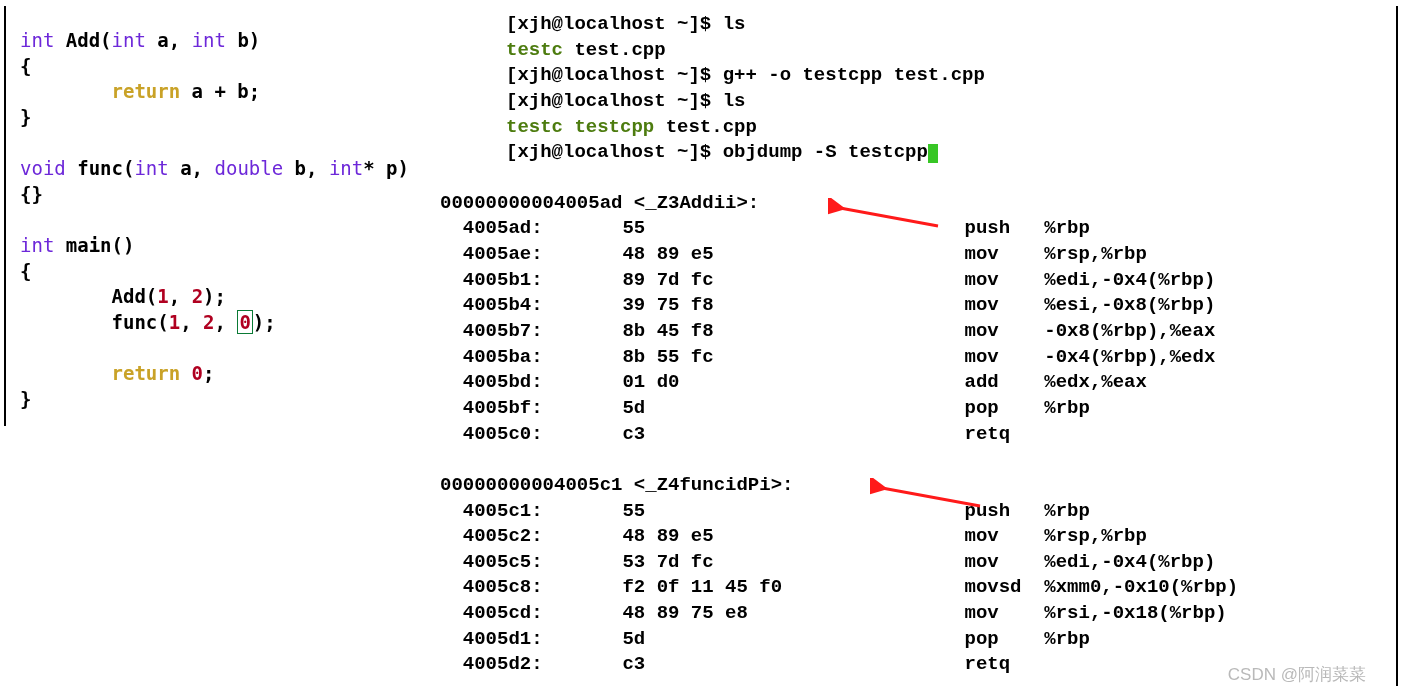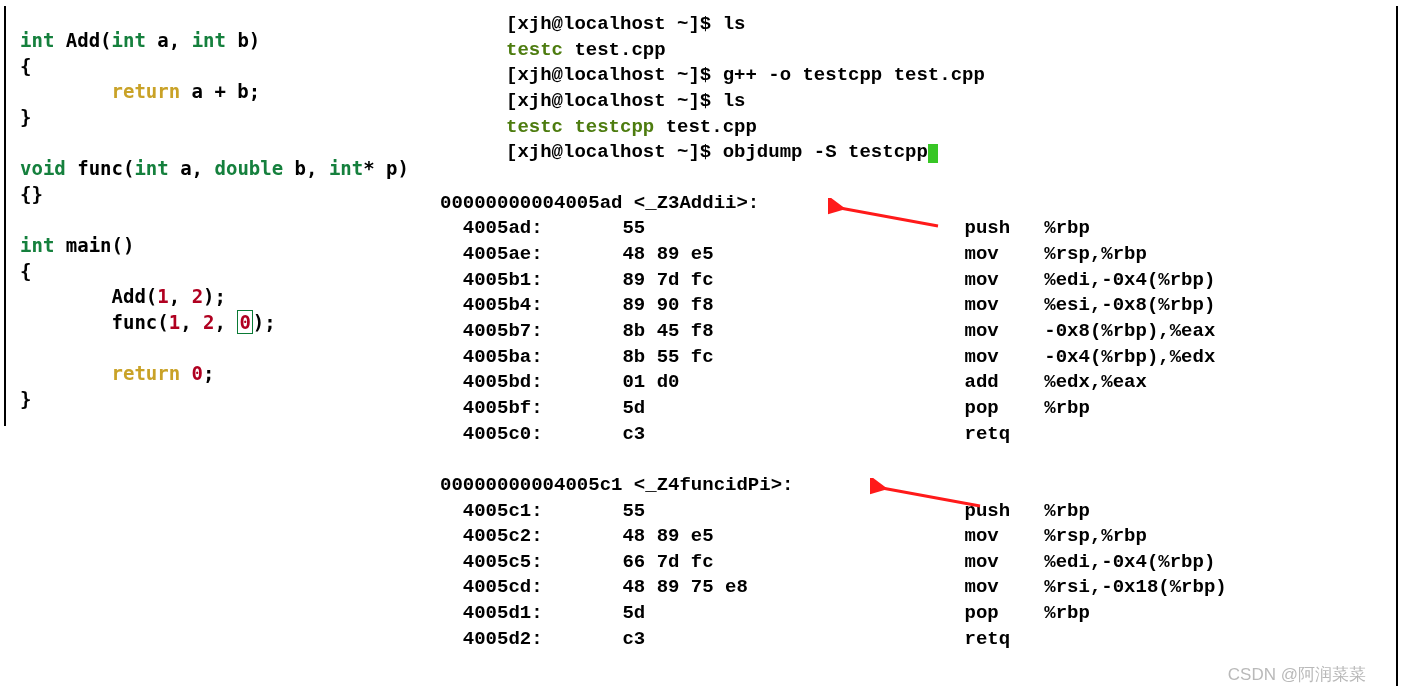--- a/index.html
+++ b/index.html
@@ -18,21 +18,21 @@
       width: 440px;
       line-height: 1.35;
       font-weight: bold;
     }
     .right-pane {
       flex: 1;
       padding: 12px 0 0 0;
       line-height: 1.35;
       font-weight: bold;
     }
-    .kw { color: #15803d; font-weight: bold; }
+    .kw { color: #6d28d9; font-weight: normal; }
     .ret { color: #c9a227; font-weight: bold; margin-top: 17px; }
     .num { color: #b00020; }
     .cursor-box { border: 1px solid #0a7a35; padding: 0 1px; }
     .fn-name { color: #000; }
     pre.src { white-space: pre; }
     .term-green { color: #4d7c0f; font-weight: bold; }
     .term-cursor {
       display: inline-block;
       width: 10px;
       height: 19px;
@@ -92,31 +92,32 @@
     <div>[xjh@localhost ~]$ ls</div>
     <div><span class="term-green">testc  testcpp</span><span>  test.cpp</span></div>
     <div><span>[xjh@localhost ~]$ objdump -S testcpp</span><span class="term-cursor"></span></div>
   </div>
 
   <div id="disasm-container" style="margin-top:25px;">
       <div class="disasm-line">00000000004005ad &lt;_Z3Addii&gt;:</div>
       <div class="disasm-line">  4005ad:       55                            push   %rbp</div>
       <div class="disasm-line">  4005ae:       48 89 e5                      mov    %rsp,%rbp</div>
       <div class="disasm-line">  4005b1:       89 7d fc                      mov    %edi,-0x4(%rbp)</div>
-      <div class="disasm-line">  4005b4:       89 90 f8                      mov    %esi,-0x8(%rbp)</div>
+      <div class="disasm-line">  4005b4:       39 75 f8                      mov    %esi,-0x8(%rbp)</div>
       <div class="disasm-line">  4005b7:       8b 45 f8                      mov    -0x8(%rbp),%eax</div>
       <div class="disasm-line">  4005ba:       8b 55 fc                      mov    -0x4(%rbp),%edx</div>
       <div class="disasm-line">  4005bd:       01 d0                         add    %edx,%eax</div>
       <div class="disasm-line">  4005bf:       5d                            pop    %rbp</div>
       <div class="disasm-line">  4005c0:       c3                            retq   </div>
       <div>&nbsp;</div>
       <div class="disasm-line">00000000004005c1 &lt;_Z4funcidPi&gt;:</div>
       <div class="disasm-line">  4005c1:       55                            push   %rbp</div>
       <div class="disasm-line">  4005c2:       48 89 e5                      mov    %rsp,%rbp</div>
-      <div class="disasm-line">  4005c5:       66 7d fc                      mov    %edi,-0x4(%rbp)</div>
+      <div class="disasm-line">  4005c5:       53 7d fc                      mov    %edi,-0x4(%rbp)</div>
+      <div class="disasm-line">  4005c8:       f2 0f 11 45 f0                movsd  %xmm0,-0x10(%rbp)</div>
       <div class="disasm-line">  4005cd:       48 89 75 e8                   mov    %rsi,-0x18(%rbp)</div>
       <div class="disasm-line">  4005d1:       5d                            pop    %rbp</div>
       <div class="disasm-line">  4005d2:       c3                            retq   </div>
     </div>
 </div>
 
 <svg class="arrow" style="left:828px; top:198px;" width="120" height="36">
   <defs>
       <marker id="ah1" markerWidth="10" markerHeight="10" refX="2" refY="5" orient="auto">
         <path d="M10,0 L0,5 L10,10 z" fill="#ff1a1a"></path>

